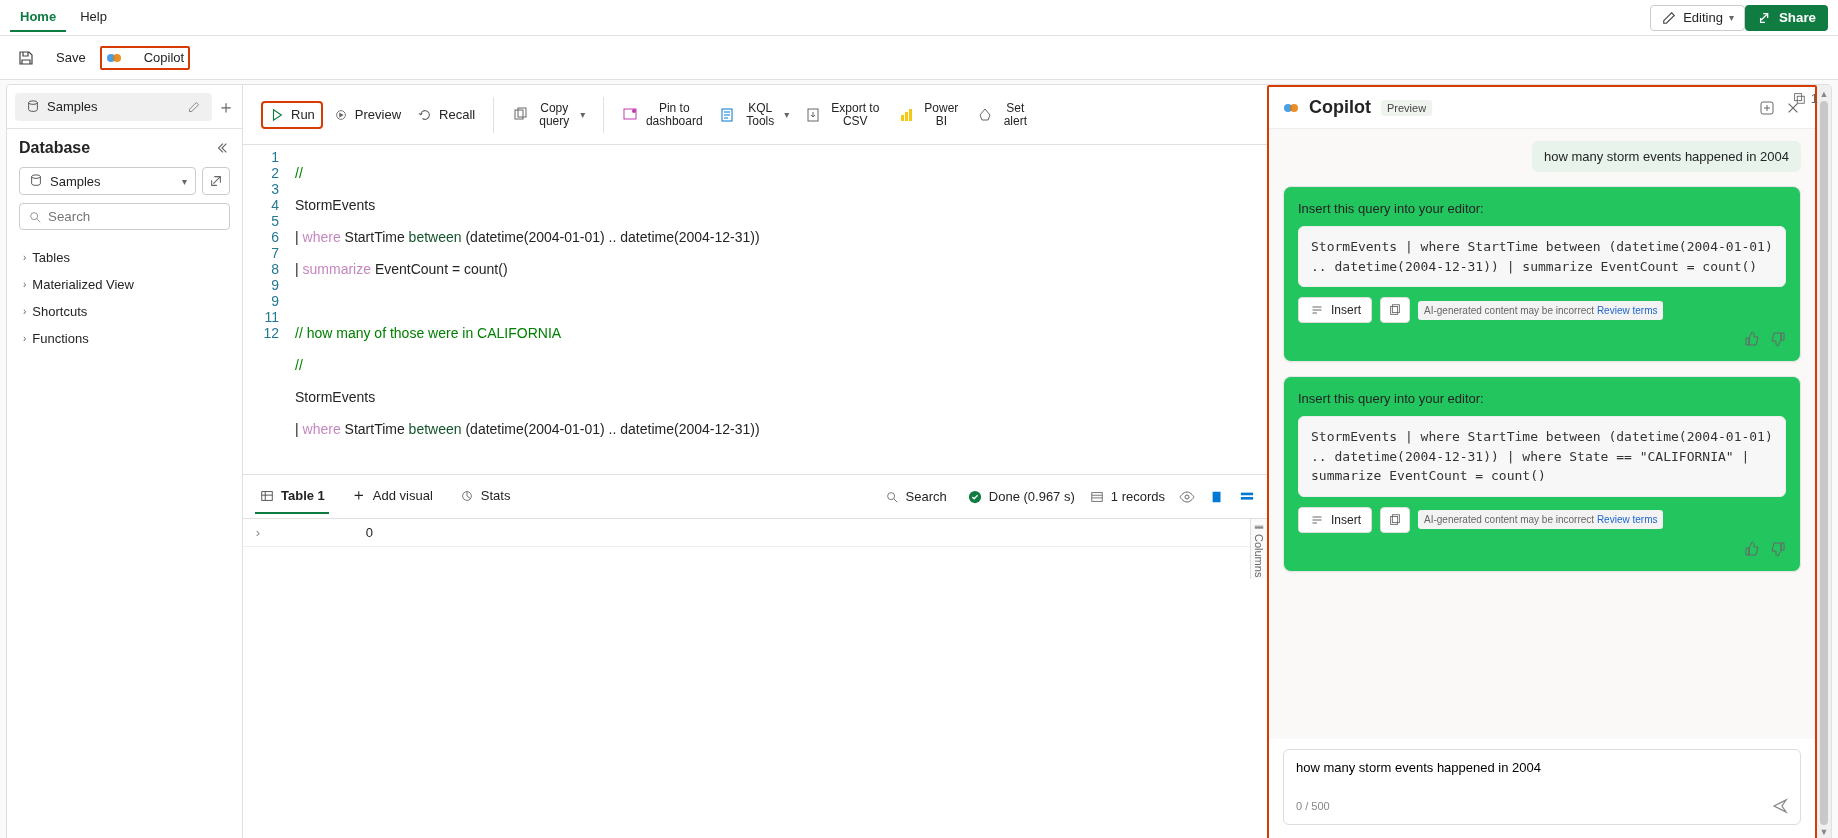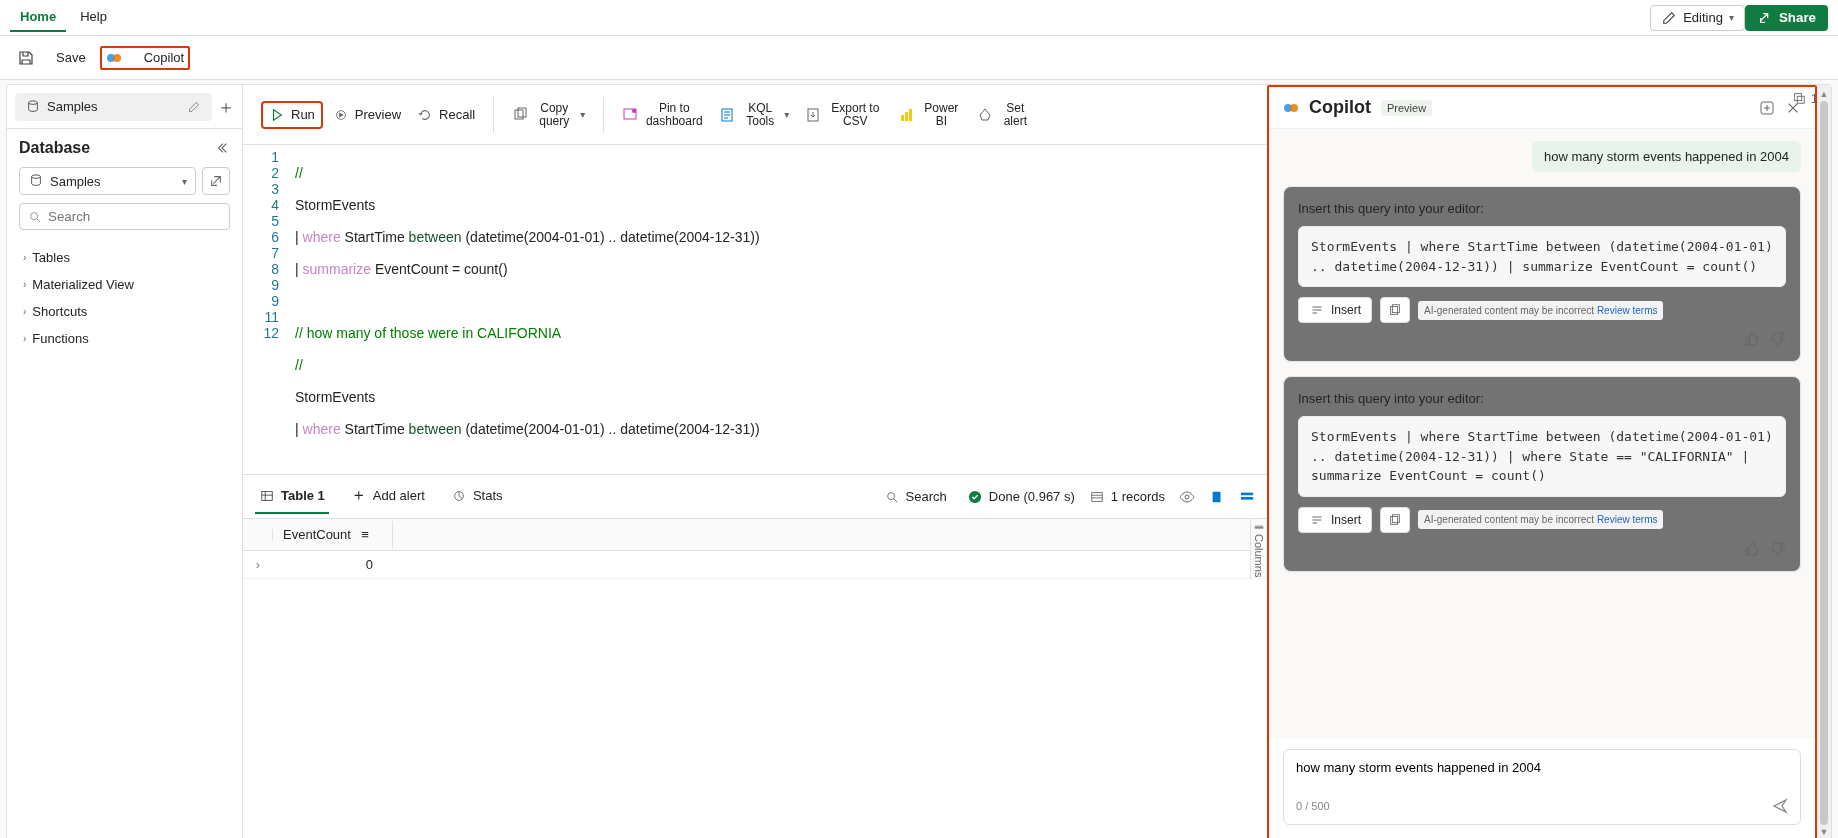--- a/index.html
+++ b/index.html
@@ -53,21 +53,21 @@
 .grid-row{display:flex;align-items:center;height:28px;border-bottom:1px solid #f0f0f0}
 .gr-cell{padding:4px 10px;text-align:right}
 .cols-strip{position:absolute;right:0;top:44px;writing-mode:vertical-rl;padding:6px 2px;background:#fafafa;border-left:1px solid #e0e0e0;font-size:11px;color:#666;height:60px;display:flex;align-items:center;gap:4px}
 .copilot-panel{width:550px;border:2px solid #d83b01;display:flex;flex-direction:column;border-radius:2px}
 .cp-head{display:flex;align-items:center;padding:10px 14px;gap:10px;border-bottom:1px solid #eee}
 .cp-title{font-size:18px;font-weight:600}
 .cp-badge{background:#eef3ee;color:#444;font-size:11px;padding:2px 6px;border-radius:3px}
 .cp-head-right{margin-left:auto;display:flex;gap:10px}
 .cp-body{flex:1;overflow-y:auto;padding:12px 14px;display:flex;flex-direction:column;gap:14px;background:#faf9f8}
 .user-msg{align-self:flex-end;background:#e8f3ec;padding:8px 12px;border-radius:6px;max-width:80%}
-.bot-card{background:#737373;border:1px solid #e6e6e6;border-radius:8px;padding:14px;box-shadow:0 1px 2px rgba(0,0,0,0.04)}
+.bot-card{background:#22c55e;border:1px solid #e6e6e6;border-radius:8px;padding:14px;box-shadow:0 1px 2px rgba(0,0,0,0.04)}
 .bot-card .hint{margin-bottom:10px}
 .code-box{background:#f7f7f7;border:1px solid #eee;border-radius:6px;padding:10px 12px;font-family:Consolas,monospace;font-size:13px;line-height:1.5;margin-bottom:10px;color:#333}
 .bot-actions{display:flex;align-items:center;gap:8px}
 .pill-btn{border:1px solid #ddd;border-radius:4px;padding:4px 10px;display:flex;align-items:center;gap:6px;cursor:pointer;background:#fff;font-size:12px}
 .disclaimer{font-size:10px;background:#f3f3f3;color:#666;padding:4px 6px;border-radius:3px}
 .disclaimer a{color:#2266cc;text-decoration:none}
 .fb-icons{margin-left:auto;display:flex;gap:10px;color:#666;margin-top:8px;justify-content:flex-end}
 .cp-input-area{border:1px solid #ddd;border-radius:6px;margin:10px 14px 14px;padding:10px 12px;display:flex;flex-direction:column;gap:18px;background:#fff}
 .cp-input-area textarea{border:none;outline:none;resize:none;font-family:inherit;font-size:13px;height:20px}
 .cp-in-foot{display:flex;justify-content:space-between;align-items:center;color:#888;font-size:11px}
@@ -348,21 +348,21 @@
           <span class="ic">
               <svg width="14" height="14" viewBox="0 0 16 16">
                 <rect x="2" y="3" width="12" height="10" fill="none" stroke="#444"></rect>
                 <path d="M2 7h12M6 3v10" stroke="#444"></path>
               </svg>
             </span>
           <span>Table 1</span>
         </div>
         <div class="res-tab">
           <span style="font-size:16px">＋</span>
-          <span>Add alert</span>
+          <span>Add visual</span>
         </div>
         <div class="res-tab">
           <span class="ic">
               <svg width="14" height="14" viewBox="0 0 16 16">
                 <circle cx="8" cy="8" r="5" fill="none" stroke="#666"></circle>
                 <path d="M8 8V3M8 8l4 3" stroke="#666"></path>
               </svg>
             </span>
           <span>Stats</span>
         </div>
@@ -407,27 +407,20 @@
             </span>
           <span class="ic" style="cursor:pointer">
               <svg width="16" height="14" viewBox="0 0 16 16">
                 <rect x="1" y="3" width="14" height="3" fill="#0078d4"></rect>
                 <rect x="1" y="8" width="14" height="3" fill="#0078d4"></rect>
               </svg>
             </span>
         </div>
       </div>
 
-      <div class="grid-head">
-        <div class="gh-cell" style="width:30px"></div>
-        <div class="gh-cell" style="width:120px">
-          <span>EventCount</span>
-          <span class="ic">≡</span>
-        </div>
-      </div>
       <div class="grid-row">
         <div class="gr-cell" style="width:30px;text-align:center;color:#888">›</div>
         <div class="gr-cell" style="width:110px">0</div>
       </div>
 
       <div class="cols-strip">
         <span>⦀</span>
         <span>Columns</span>
       </div>
     </div>

